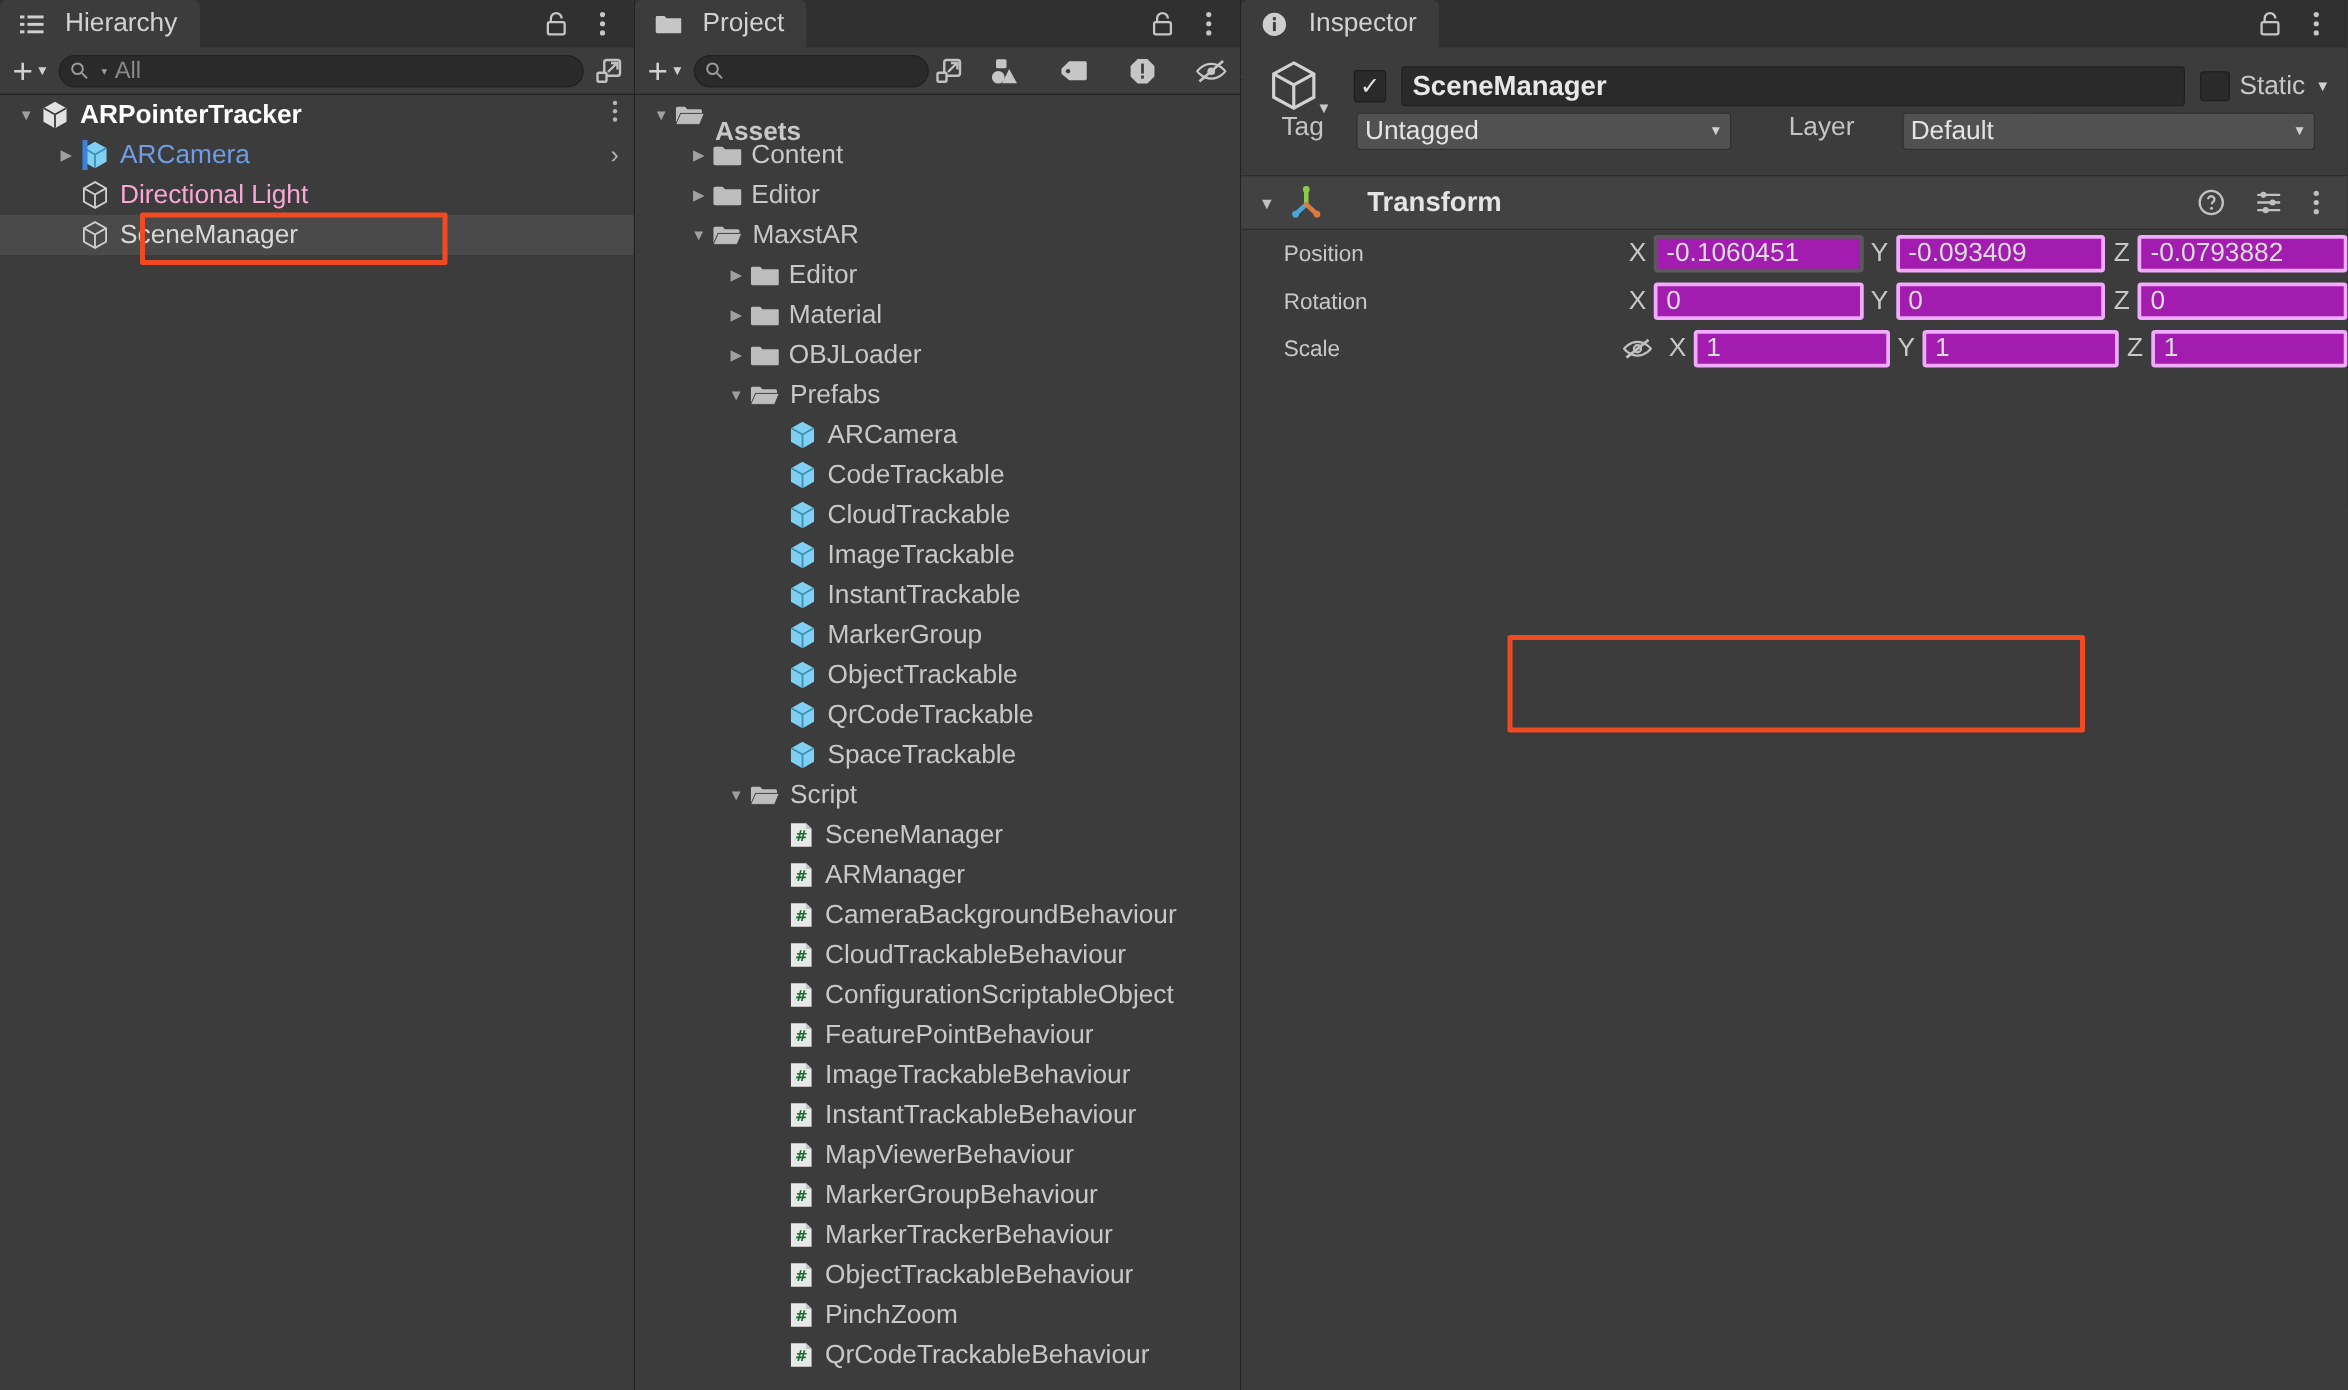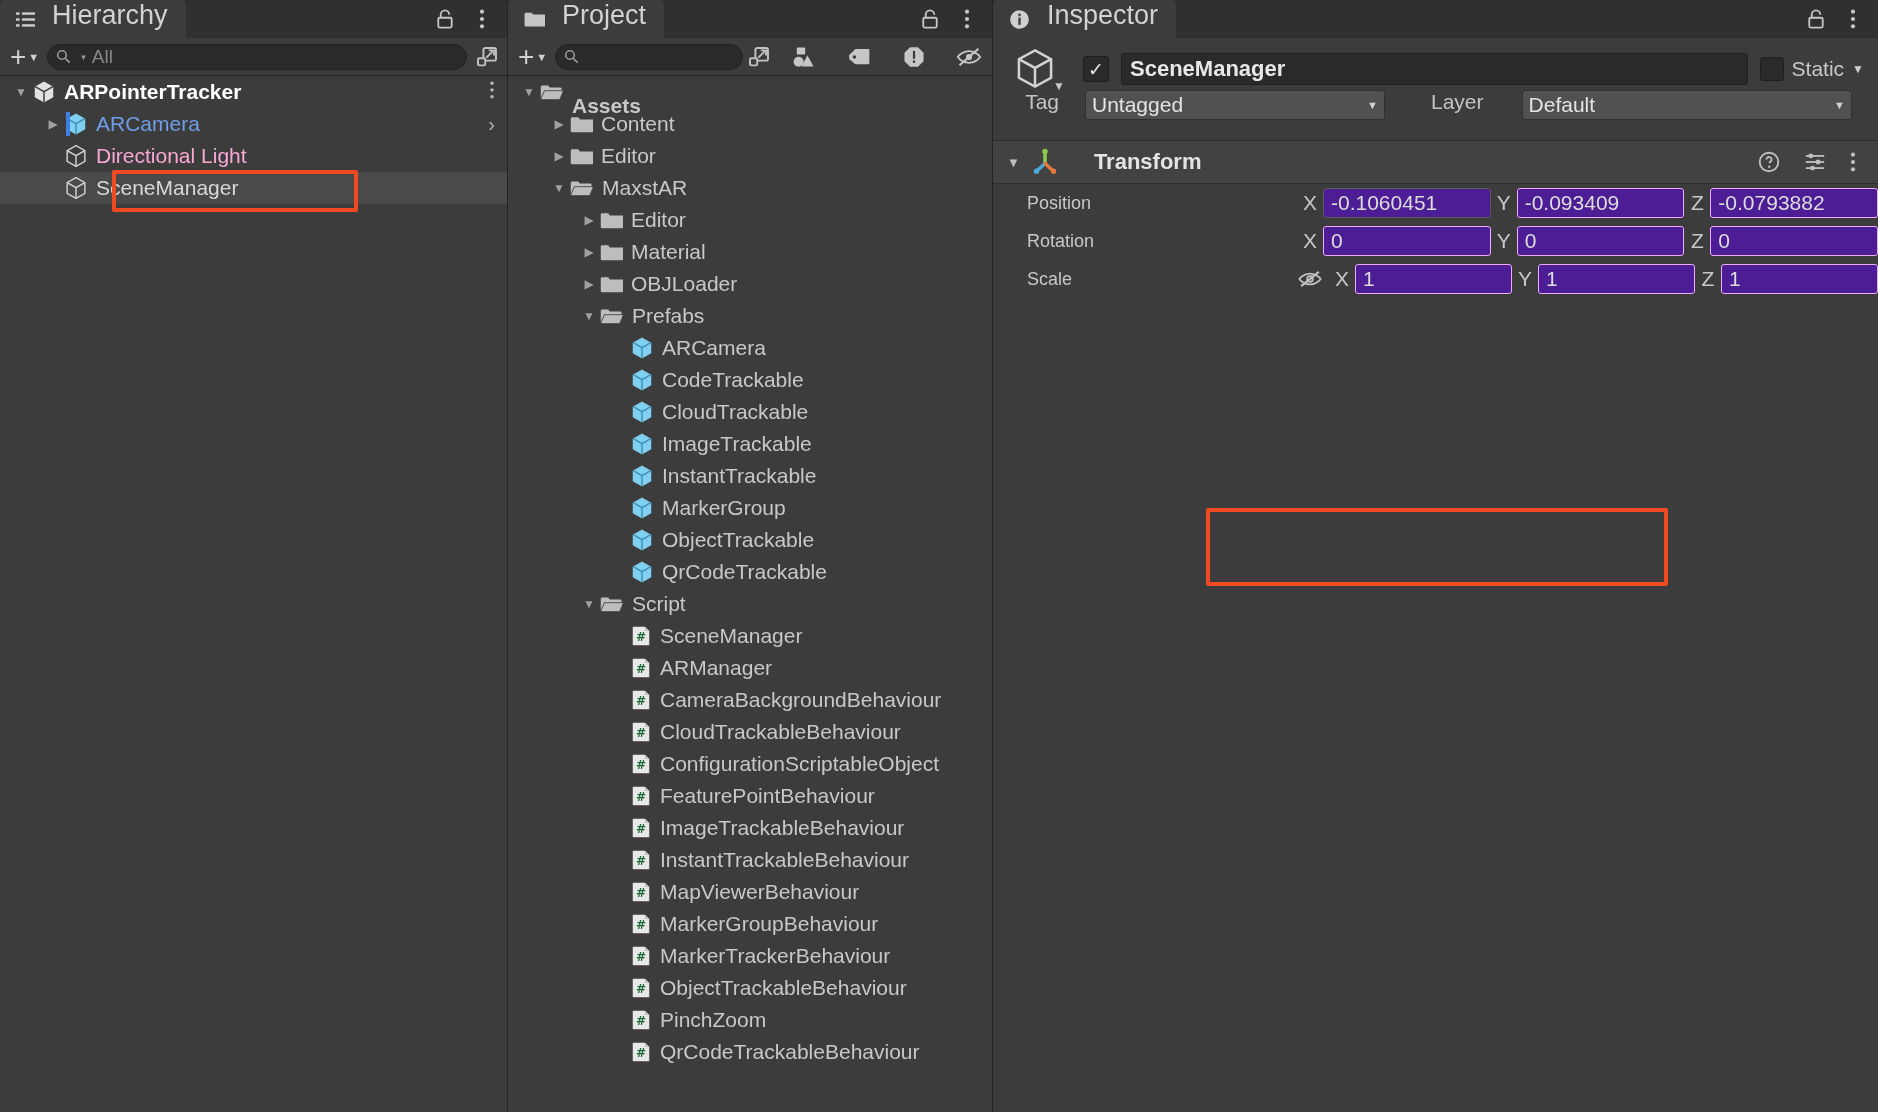--- a/index.html
+++ b/index.html
@@ -12,24 +12,24 @@
   }
   .root { position: relative; width: 1878px; height: 1112px; display: flex; }
 
   
   .panel { position: relative; background: #3c3c3c; height: 1112px; }
   .panel-tabbar {
     height: 38px; background: #303030;
     display: flex; align-items: stretch; position: relative;
   }
   .tab {
-    display: flex; gap: 9px;
+    display: flex; align-items: center; gap: 9px;
     padding: 0 18px 0 16px;
     background: #3c3c3c; color: #d2d2d2;
-    font-size: 27px; height: 38px;
+    font-size: 21px; height: 38px;
     border-top-left-radius: 5px; border-top-right-radius: 5px;
   }
   .tabbar-right {
     margin-left: auto; display: flex; align-items: center;
     gap: 16px; padding-right: 14px;
   }
   .toolbar {
     height: 38px; background: #3c3c3c;
     display: flex; align-items: center; gap: 0px;
     padding: 0 6px; border-bottom: 1px solid #232323;
@@ -98,22 +98,22 @@
     border-bottom: 1px solid #2e2e2e; padding: 0 14px; margin-top: 8px;
   }
   .comp-title { font-size: 22px; font-weight: bold; color: #e4e4e4; margin-left: 16px; }
   .comp-header .right-ic { margin-left: auto; display: flex; gap: 16px; align-items: center; }
 
   .xform-row { display: flex; align-items: center; height: 38px; padding: 0 0 0 34px; }
   .xform-label { font-size: 18px; width: 270px; color: #c8c8c8; }
   .axis-group { display: flex; align-items: center; flex: 1; gap: 0; }
   .ax { font-size: 21px; width: 26px; text-align: center; color: #c8c8c8; flex: 0 0 26px; }
   .num {
-    flex: 1; min-width: 0; height: 30px; background: #4c1d95;
-    border: 1px solid #f0abfc; border-radius: 3px;
+    flex: 1; min-width: 0; height: 30px; background: #a21caf;
+    border: 3px solid #f0abfc; border-radius: 3px;
     display: flex; align-items: center; padding: 0 7px;
     font-size: 21px; color: #dcdcdc; overflow: hidden; white-space: nowrap;
   }
   .num.first { border-color: #5a5a5a; }
 
   
   .redbox { position: absolute; border: 4px solid #f04a23; border-radius: 2px; pointer-events: none; }
   #redbox-scenemanager { left: 112px; top: 170px; width: 246px; height: 42px; }
   #redbox-name { left: 1206px; top: 508px; width: 462px; height: 78px; }
 </style>
@@ -470,20 +470,30 @@
         <div class="row" style="padding-left: 100px;">
           <span class="arrow empty">▶</span>
           <span class="ico">
             <svg width="24" height="24" viewBox="0 0 26 26">
               <path d="M13 1.6l10 5.6v11.6L13 24.4 3 18.8V7.2z" fill="#7fd0f2"></path>
               <path d="M3.4 7.2L13 12.6l9.6-5.4M13 12.6v11.4" fill="none" stroke="#3e8fb0" stroke-width="1.6"></path>
             </svg>
           </span>
           <span>QrCodeTrackable</span>
         </div>
+        <div class="row" style="padding-left: 100px;">
+          <span class="arrow empty">▶</span>
+          <span class="ico">
+            <svg width="24" height="24" viewBox="0 0 26 26">
+              <path d="M13 1.6l10 5.6v11.6L13 24.4 3 18.8V7.2z" fill="#7fd0f2"></path>
+              <path d="M3.4 7.2L13 12.6l9.6-5.4M13 12.6v11.4" fill="none" stroke="#3e8fb0" stroke-width="1.6"></path>
+            </svg>
+          </span>
+          <span>SpaceTrackable</span>
+        </div>
         <div class="row" style="padding-left: 70px;">
           <span class="arrow">▼</span>
           <span class="ico">
             <svg width="24" height="19" viewBox="0 0 19 14">
               <path d="M0.6 2.4a1 1 0 011-1h4.8l1.4 1.6h8.3a1 1 0 011 1v1.4H3.4L0.6 11.6z" fill="#bdbdbd"></path>
               <path d="M3.6 5.6h14.9l-2.7 6.4a1 1 0 01-.9.6H1.6a1 1 0 01-.9-.6z" fill="#bdbdbd" stroke="#3c3c3c" stroke-width="0.5"></path>
             </svg>
           </span>
           <span>Script</span>
         </div>

